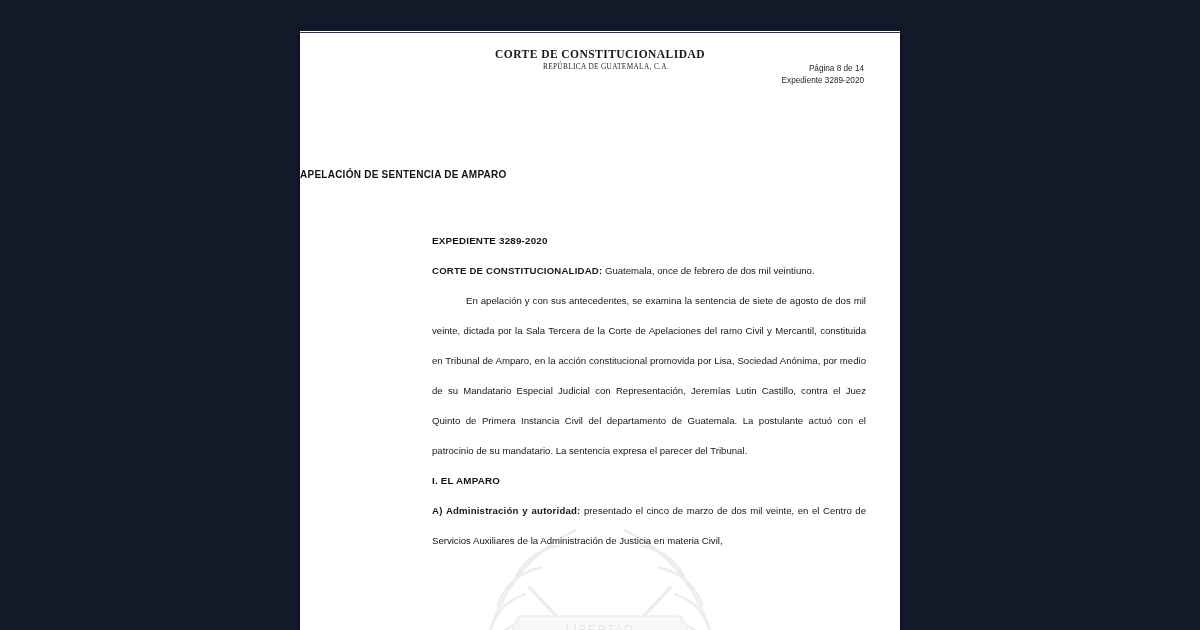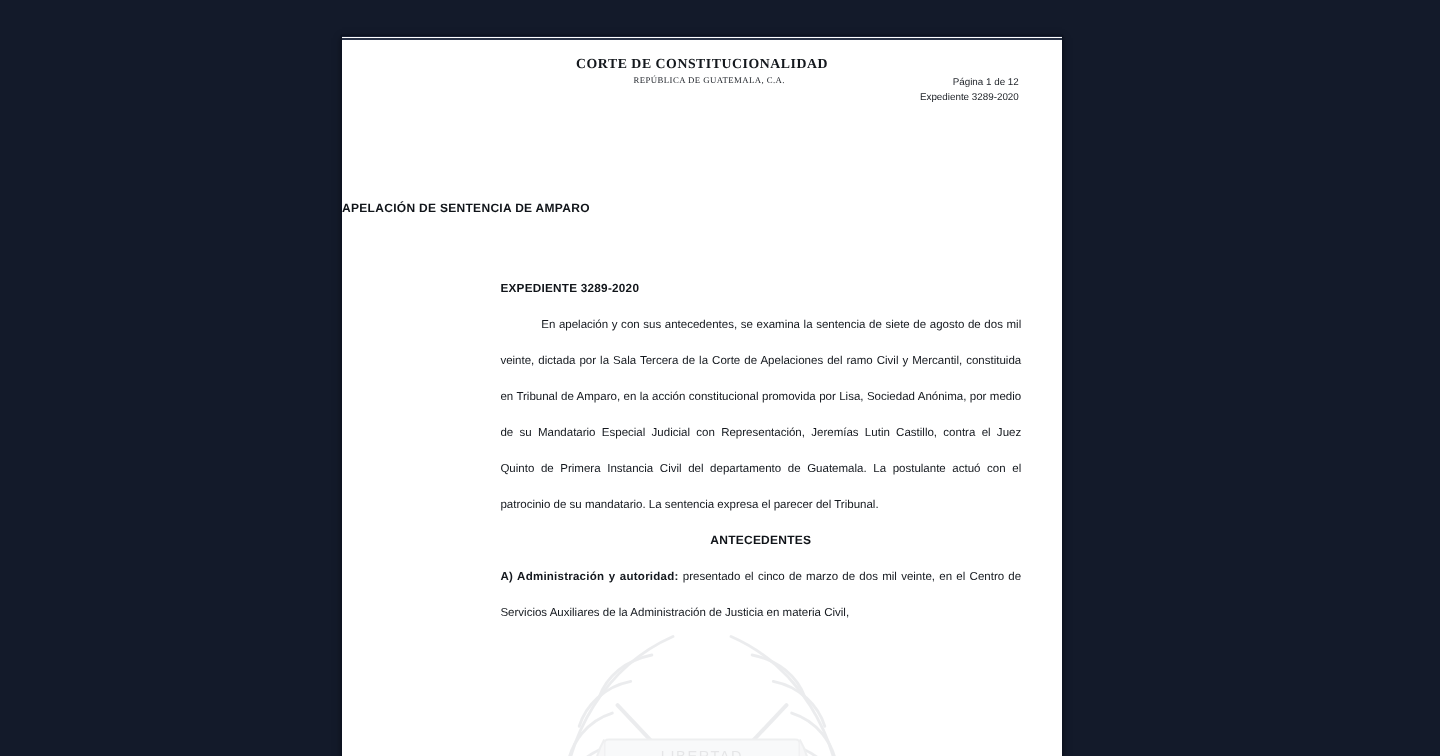--- a/index.html
+++ b/index.html
@@ -17,21 +17,21 @@
   #viewport {
     position: relative;
     width: 1200px;
     height: 630px;
     background: #131a2a;
   }
 
   
   #page {
     position: absolute;
-    left: 285px;
+    left: 300px;
     top: 30px;
     width: 600px;
     height: 600px;
     background: #ffffff;
     overflow: hidden;
     box-shadow: 0 0 0 1px #0c1220, 0 2px 6px rgba(0,0,0,0.55);
   }
 
   
   #page-top-rules {
@@ -219,35 +219,36 @@
     </div>
 
     <div id="page-content">
 
       <div class="masthead">
         <div class="masthead-title">CORTE DE CONSTITUCIONALIDAD</div>
         <div class="masthead-sub">REPÚBLICA DE GUATEMALA, C.A.</div>
       </div>
 
       <div class="folio">
-        <div>Página 1 de 12</div>
+        <div>Página 8 de 14</div>
         <div>Expediente 3289-2020</div>
       </div>
 
       <div class="doc-heading">APELACIÓN DE SENTENCIA DE AMPARO</div>
 
       <div class="body-block">
 
         <p class="section-left">EXPEDIENTE 3289-2020</p>
 
+        <p class="para"><b>CORTE DE CONSTITUCIONALIDAD:</b><span> Guatemala, once de febrero de dos mil veintiuno.</span></p>
 
         <p class="para indent">En apelación y con sus antecedentes, se examina la sentencia de siete de agosto de dos mil veinte, dictada por la Sala Tercera de la Corte de Apelaciones del ramo Civil y Mercantil, constituida en Tribunal de Amparo, en la acción constitucional promovida por Lisa, Sociedad Anónima, por medio de su Mandatario Especial Judicial con Representación, Jeremías Lutin Castillo, contra el Juez Quinto de Primera Instancia Civil del departamento de Guatemala. La postulante actuó con el patrocinio de su mandatario. La sentencia expresa el parecer del Tribunal.</p>
 
-        <p class="section-center">ANTECEDENTES</p>
-
+
+        <p class="section-left">I. EL AMPARO</p>
 
         <p class="para"><b>A) Administración y autoridad:</b><span> presentado el cinco de marzo de dos mil veinte, en el Centro de Servicios Auxiliares de la Administración de Justicia en materia Civil,</span></p>
 
       </div>
 
     </div>
   </div>
 </div>
 
 </body></html>

